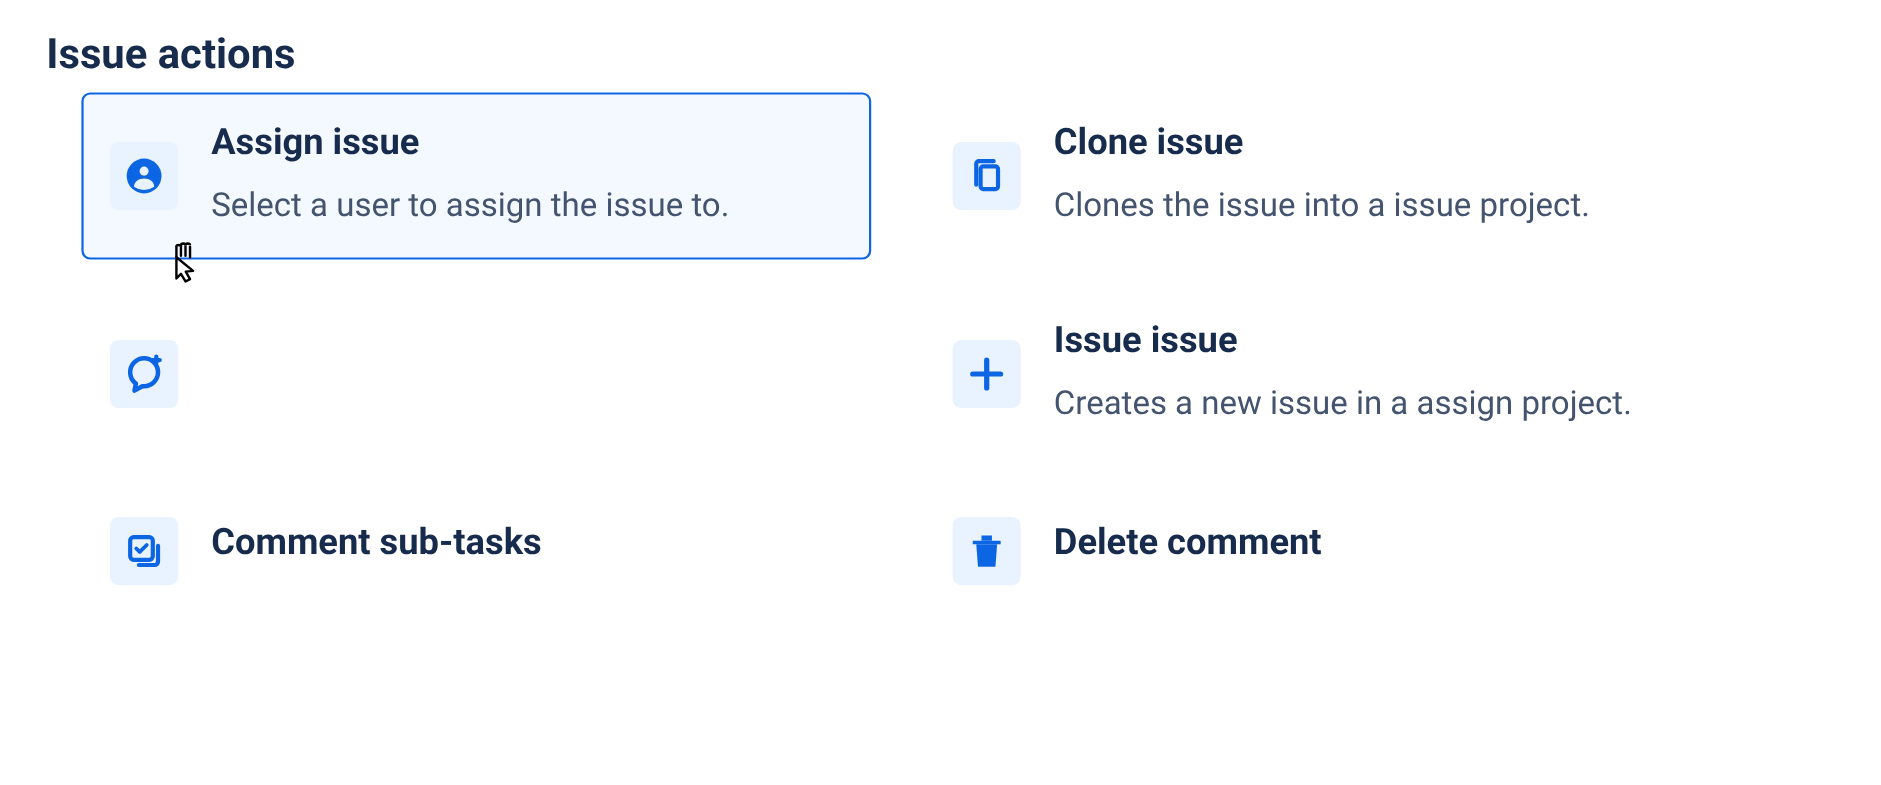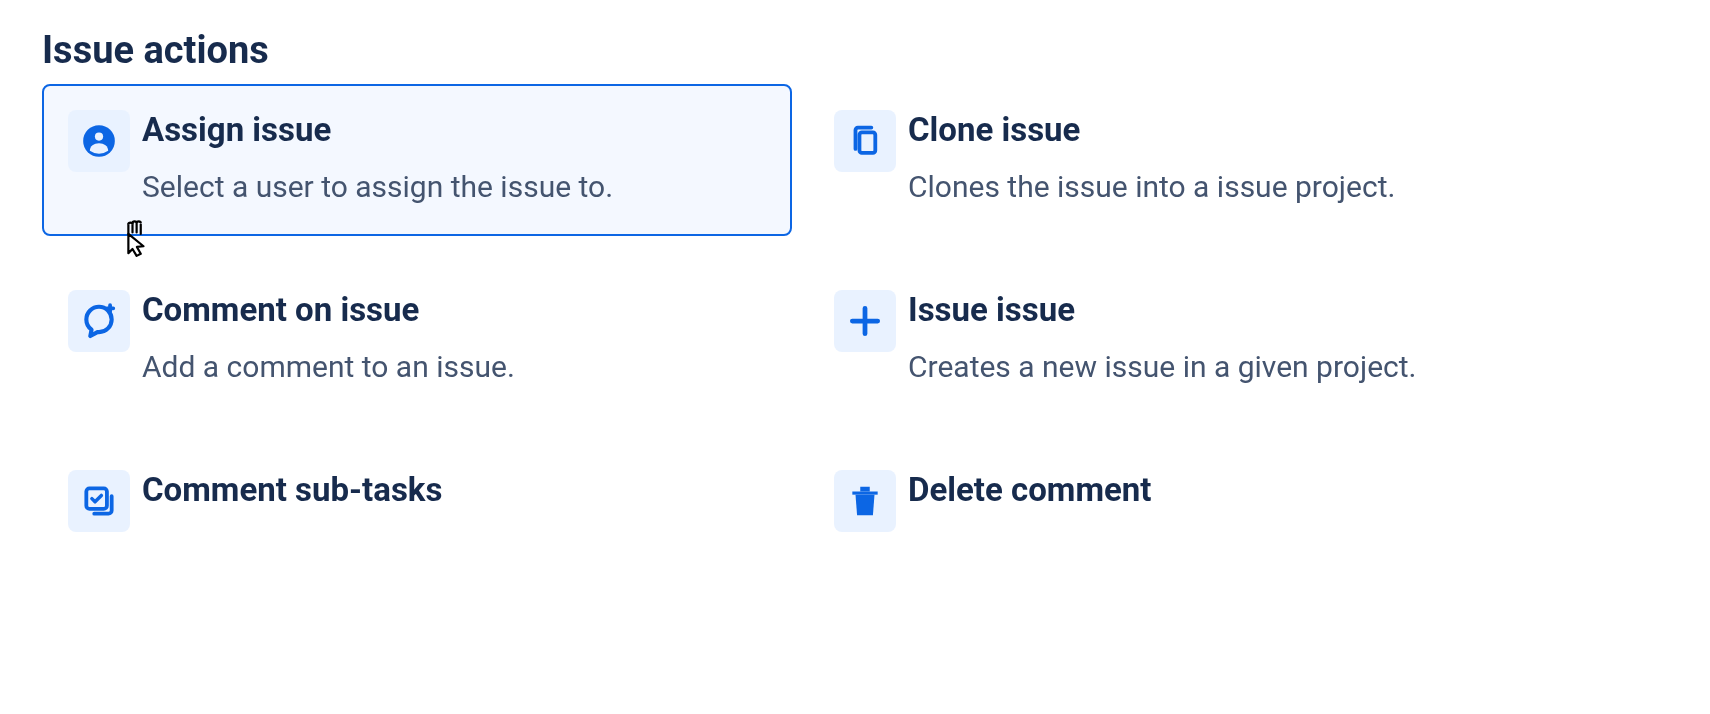--- a/index.html
+++ b/index.html
@@ -22,26 +22,27 @@
       margin-bottom: 12px;
     }
     .actions-grid {
       display: grid;
       grid-template-columns: 750px 750px;
       column-gap: 16px;
       row-gap: 28px;
     }
     .action-card {
       display: flex;
-      align-items: flex-start;
-      gap: 12px;
+      align-items: center;
+      gap: 30px;
       padding: 24px 24px;
       border-radius: 8px;
       border: 2px solid transparent;
       position: relative;
+      margin-left: 32px;
     }
     .action-card.selected {
       border: 2px solid #0c66e4;
       background: #f4f8ff;
     }
     .icon-box {
       width: 62px;
       height: 62px;
       background: #e9f2ff;
       border-radius: 8px;
@@ -121,35 +122,31 @@
     </div>
   </div>
 
   <div class="action-card">
     <div class="icon-box">
       <svg viewBox="0 0 24 24" fill="none">
         <path d="M4 11 C4 6.6 7.6 3 12 3 C16.4 3 20 6.6 20 11 C20 15.4 16.4 19 12 19 L11 19 L6.5 21.5 L7.3 17.5 C5.3 16 4 13.6 4 11 Z" stroke="#0c66e4" stroke-width="2.6" stroke-linejoin="round"></path>
         <path d="M17 4 L21 4 M19 2 L19 6" stroke="#0c66e4" stroke-width="2.4" stroke-linecap="round"></path>
       </svg>
     </div>
-    <div class="action-text">
-      <div class="action-title">Comment on issue</div>
-      <div class="action-desc">Add a comment to an issue.</div>
-    </div>
   </div>
 
   <div class="action-card">
     <div class="icon-box">
       <svg viewBox="0 0 24 24" fill="none">
         <path d="M12 4 L12 20 M4 12 L20 12" stroke="#0c66e4" stroke-width="3" stroke-linecap="round"></path>
       </svg>
     </div>
     <div class="action-text">
       <div class="action-title">Issue issue</div>
-      <div class="action-desc">Creates a new issue in a given project.</div>
+      <div class="action-desc">Creates a new issue in a assign project.</div>
     </div>
   </div>
 
   <div class="action-card">
     <div class="icon-box">
       <svg viewBox="0 0 24 24" fill="none">
         <rect x="4" y="4" width="13" height="13" rx="2" stroke="#0c66e4" stroke-width="2.4"></rect>
         <path d="M7.5 10.5 L9.5 12.5 L13.5 8.5" stroke="#0c66e4" stroke-width="2.2" stroke-linecap="round" stroke-linejoin="round"></path>
         <path d="M9 20 L18 20 C19.1 20 20 19.1 20 18 L20 9" stroke="#0c66e4" stroke-width="2.4" stroke-linecap="round"></path>
       </svg>

